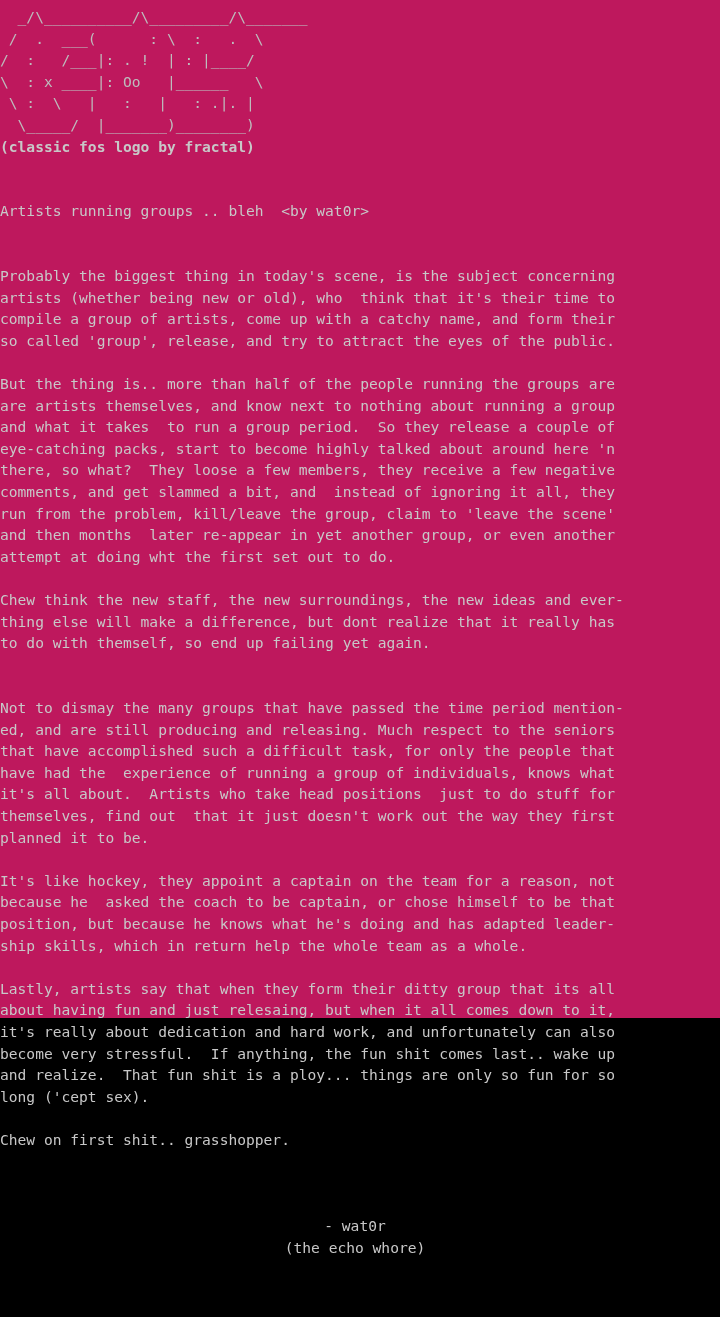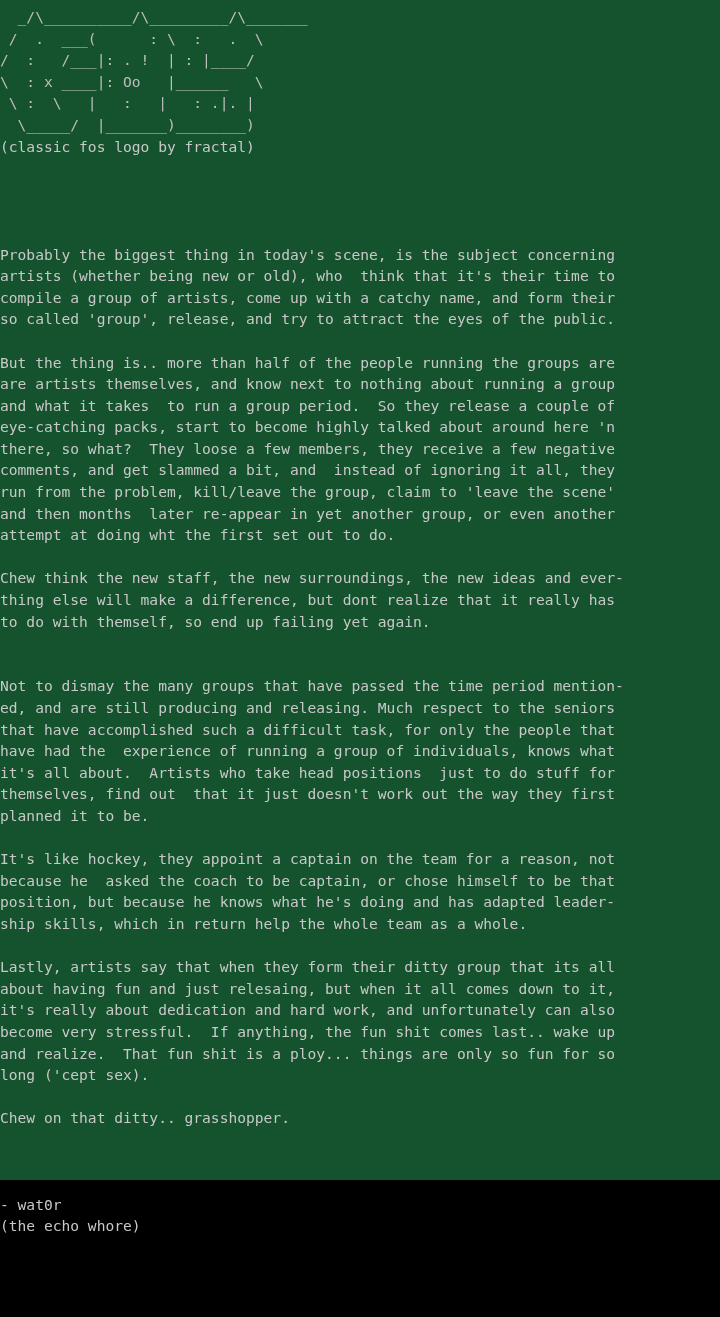--- a/index.html
+++ b/index.html
@@ -8,75 +8,77 @@
     background: #000000;
     width: 720px;
     height: 1317px;
     overflow: hidden;
   }
   body {
     font-family: "DejaVu Sans Mono", "Liberation Mono", monospace;
   }
   #page {
     width: 720px;
-    height: 1180px;
-    background: #14532d;
+    height: 1018px;
+    background: #be185d;
     position: relative;
     box-sizing: border-box;
     padding: 6px 0 12px 0;
   }
   pre {
     margin: 0;
     padding: 0;
     color: #c8c8c8;
     font-family: "DejaVu Sans Mono", "Liberation Mono", monospace;
     font-size: 14.6px;
     line-height: 21.6px;
     letter-spacing: 0px;
     white-space: pre;
   }
   .logo {
     color: #bdbdbd;
     padding-left: 0px;
   }
   .logo-caption {
     color: #c8c8c8;
+    font-weight: bold;
   }
   .blank {
     display: block;
     height: 21.6px;
   }
   .title {
     color: #c8c8c8;
   }
   .body-text {
     color: #c8c8c8;
   }
   .signature {
     color: #c8c8c8;
-    text-align: left;
+    text-align: center;
     padding-right: 10px;
   }
 </style>
 </head>
 <body>
 
 <div id="page">
 
   <pre class="logo">  _/\__________/\_________/\_______
  /  .  ___(      : \  :   .  \
 /  :   /___|: . !  | : |____/
 \  : x ____|: Oo   |______   \
  \ :  \   |   :   |   : .|. |
   \_____/  |_______)________)</pre>
   <pre class="logo-caption">(classic fos logo by fractal)</pre>
 
   <span class="blank"></span>
   <span class="blank"></span>
 
+  <pre class="title">Artists running groups .. bleh  &lt;by wat0r&gt;</pre>
 
   <span class="blank"></span>
   <span class="blank"></span>
 
   <pre class="body-text">Probably the biggest thing in today's scene, is the subject concerning
 artists (whether being new or old), who  think that it's their time to
 compile a group of artists, come up with a catchy name, and form their
 so called 'group', release, and try to attract the eyes of the public.</pre>
   <span class="blank"></span>
   <pre class="body-text">But the thing is.. more than half of the people running the groups are
@@ -107,21 +109,21 @@
 position, but because he knows what he's doing and has adapted leader-
 ship skills, which in return help the whole team as a whole.</pre>
   <span class="blank"></span>
   <pre class="body-text">Lastly, artists say that when they form their ditty group that its all
 about having fun and just relesaing, but when it all comes down to it,
 it's really about dedication and hard work, and unfortunately can also
 become very stressful.  If anything, the fun shit comes last.. wake up
 and realize.  That fun shit is a ploy... things are only so fun for so
 long ('cept sex).</pre>
   <span class="blank"></span>
-  <pre class="body-text">Chew on that ditty.. grasshopper.</pre>
+  <pre class="body-text">Chew on first shit.. grasshopper.</pre>
 
   <span class="blank"></span>
   <span class="blank"></span>
   <span class="blank"></span>
 
   <pre class="signature">- wat0r</pre>
   <pre class="signature">(the echo whore)</pre>
 
 </div>
 

